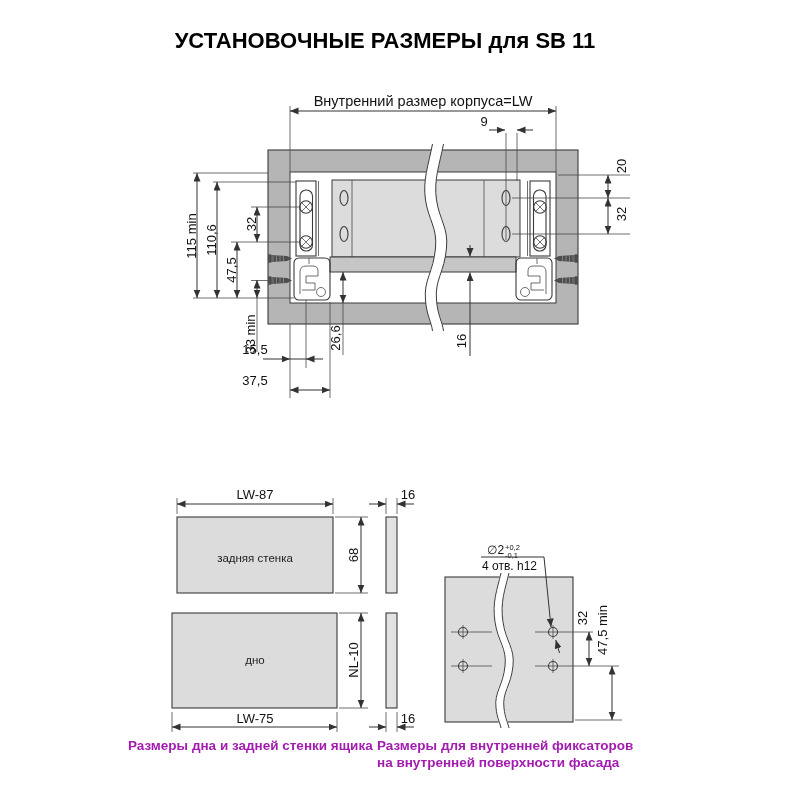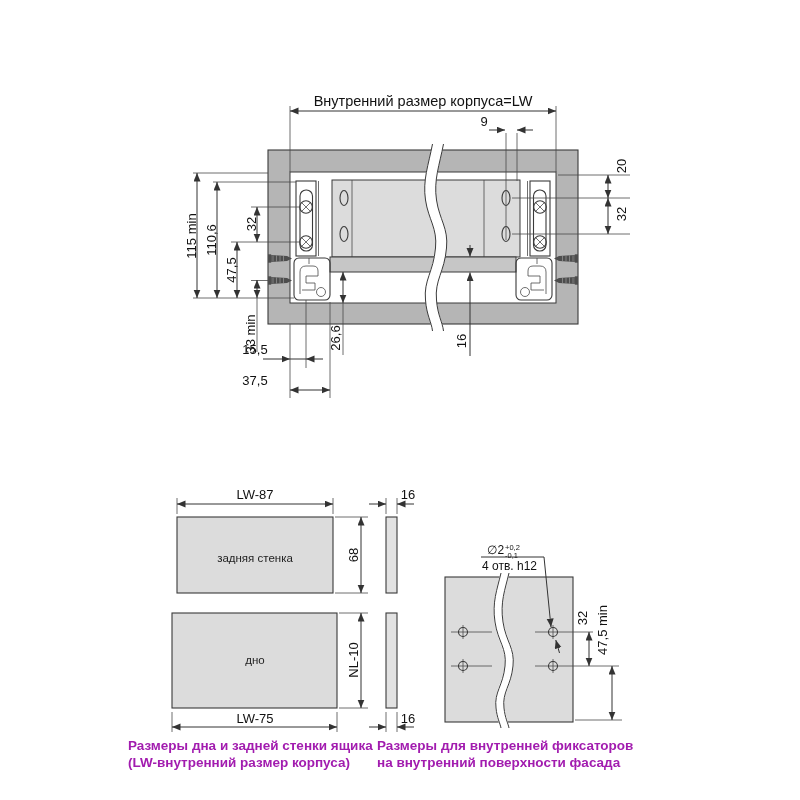--- a/index.html
+++ b/index.html
@@ -22,20 +22,21 @@
   .tt{font-size:14.5px}
   .tl{font-size:11.5px;fill:#222}
   .tz{font-size:12px}
   .tsup{font-size:7.5px}
 </style>
 </head>
 <body>
 
 <div class="stage">
 
+  <div class="title">УСТАНОВОЧНЫЕ РАЗМЕРЫ для SB 11</div>
 
   <svg width="800" height="800" viewBox="0 0 800 800">
     <defs>
       <marker id="ae" orient="auto" markerUnits="userSpaceOnUse" markerWidth="10" markerHeight="8" refX="8.5" refY="3.5">
         <path d="M0,0 L8.5,3.5 L0,7 Z" fill="#333"></path>
       </marker>
       <marker id="as" orient="auto-start-reverse" markerUnits="userSpaceOnUse" markerWidth="10" markerHeight="8" refX="8.5" refY="3.5">
         <path d="M0,0 L8.5,3.5 L0,7 Z" fill="#333"></path>
       </marker>
 
@@ -219,21 +220,20 @@
       <line class="x" x1="575" y1="720" x2="622" y2="720"></line>
       <line class="d" x1="589" y1="632" x2="589" y2="666" marker-start="url(#as)" marker-end="url(#ae)"></line>
       <line class="d" x1="612" y1="666" x2="612" y2="720" marker-start="url(#as)" marker-end="url(#ae)"></line>
       <text class="t" transform="rotate(-90 587 618)" x="587" y="618" text-anchor="middle">32</text>
       <text class="t" transform="rotate(-90 607 630)" x="607" y="630" text-anchor="middle">47,5 min</text>
     </g>
   </svg>
 
   <div class="caption cap-left">
     <div>Размеры дна и задней стенки ящика</div>
-    <div>(LW-внутренний размер корпуса)</div>
   </div>
 
   <div class="caption cap-right">
     <div>Размеры для внутренней фиксаторов</div>
-    <div>на внутренний поверхности фасада</div>
+    <div>на внутренней поверхности фасада</div>
   </div>
 
 </div>
 
 </body></html>

